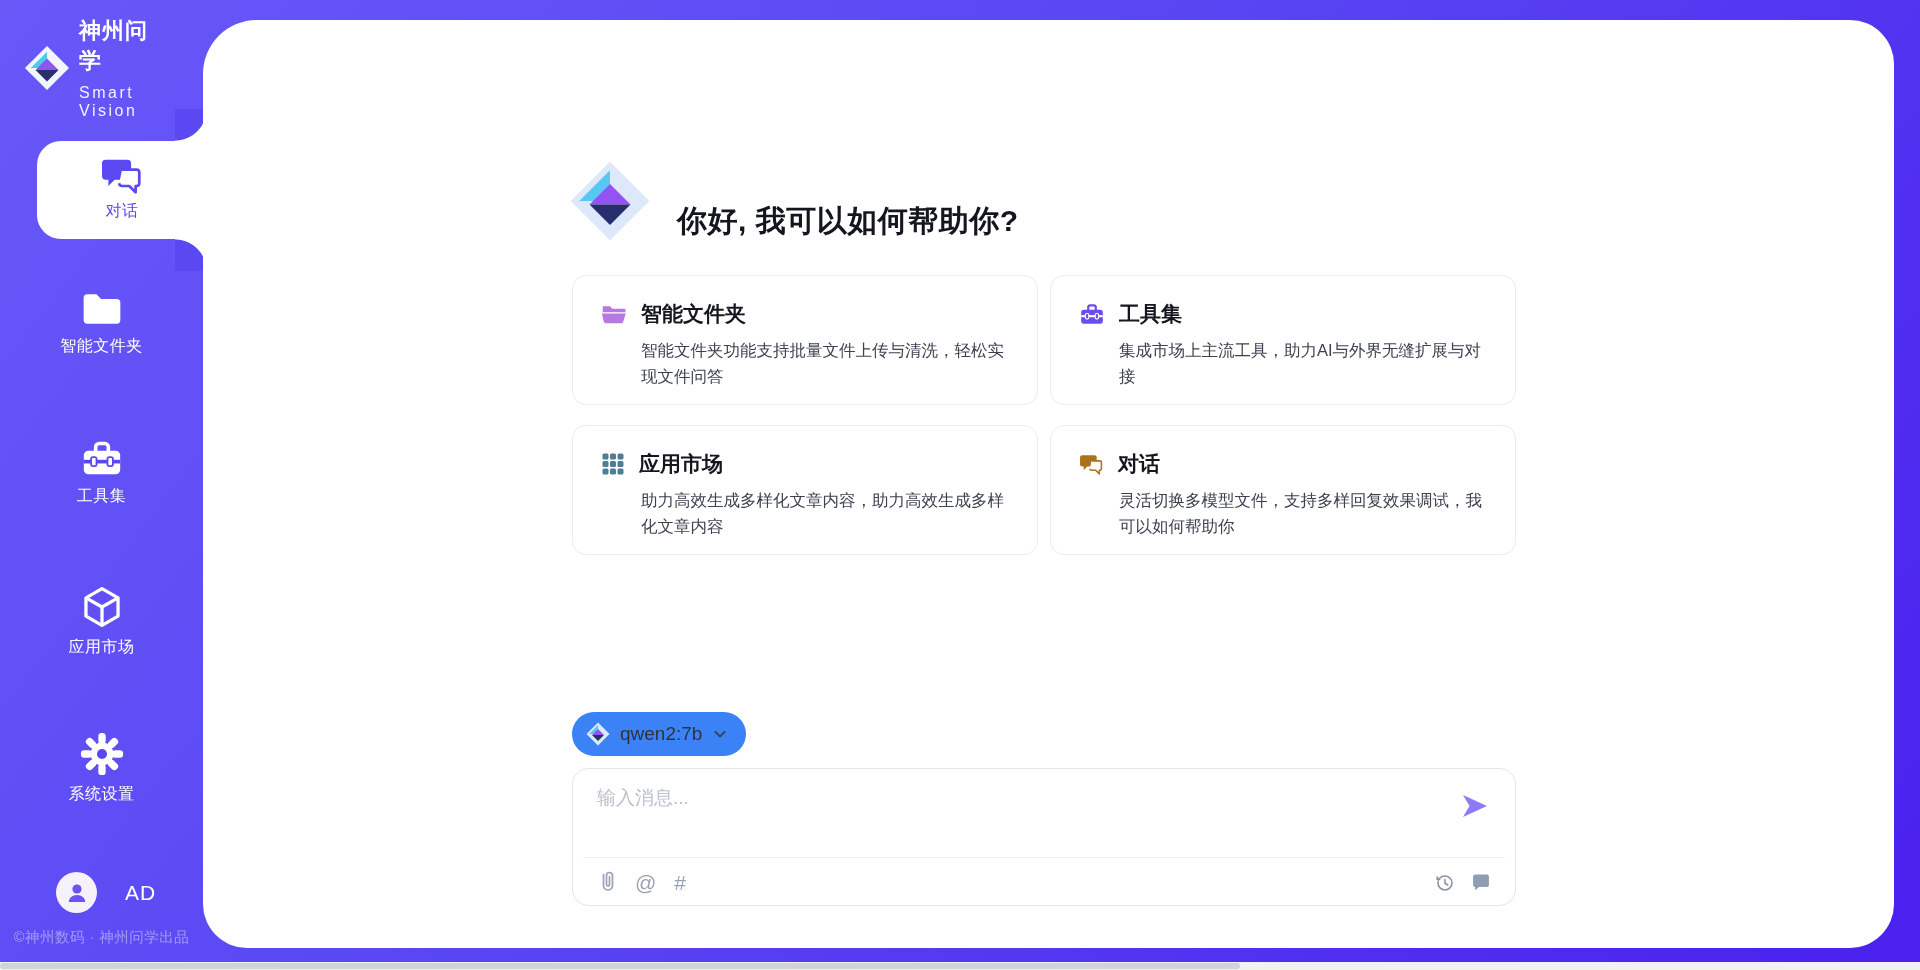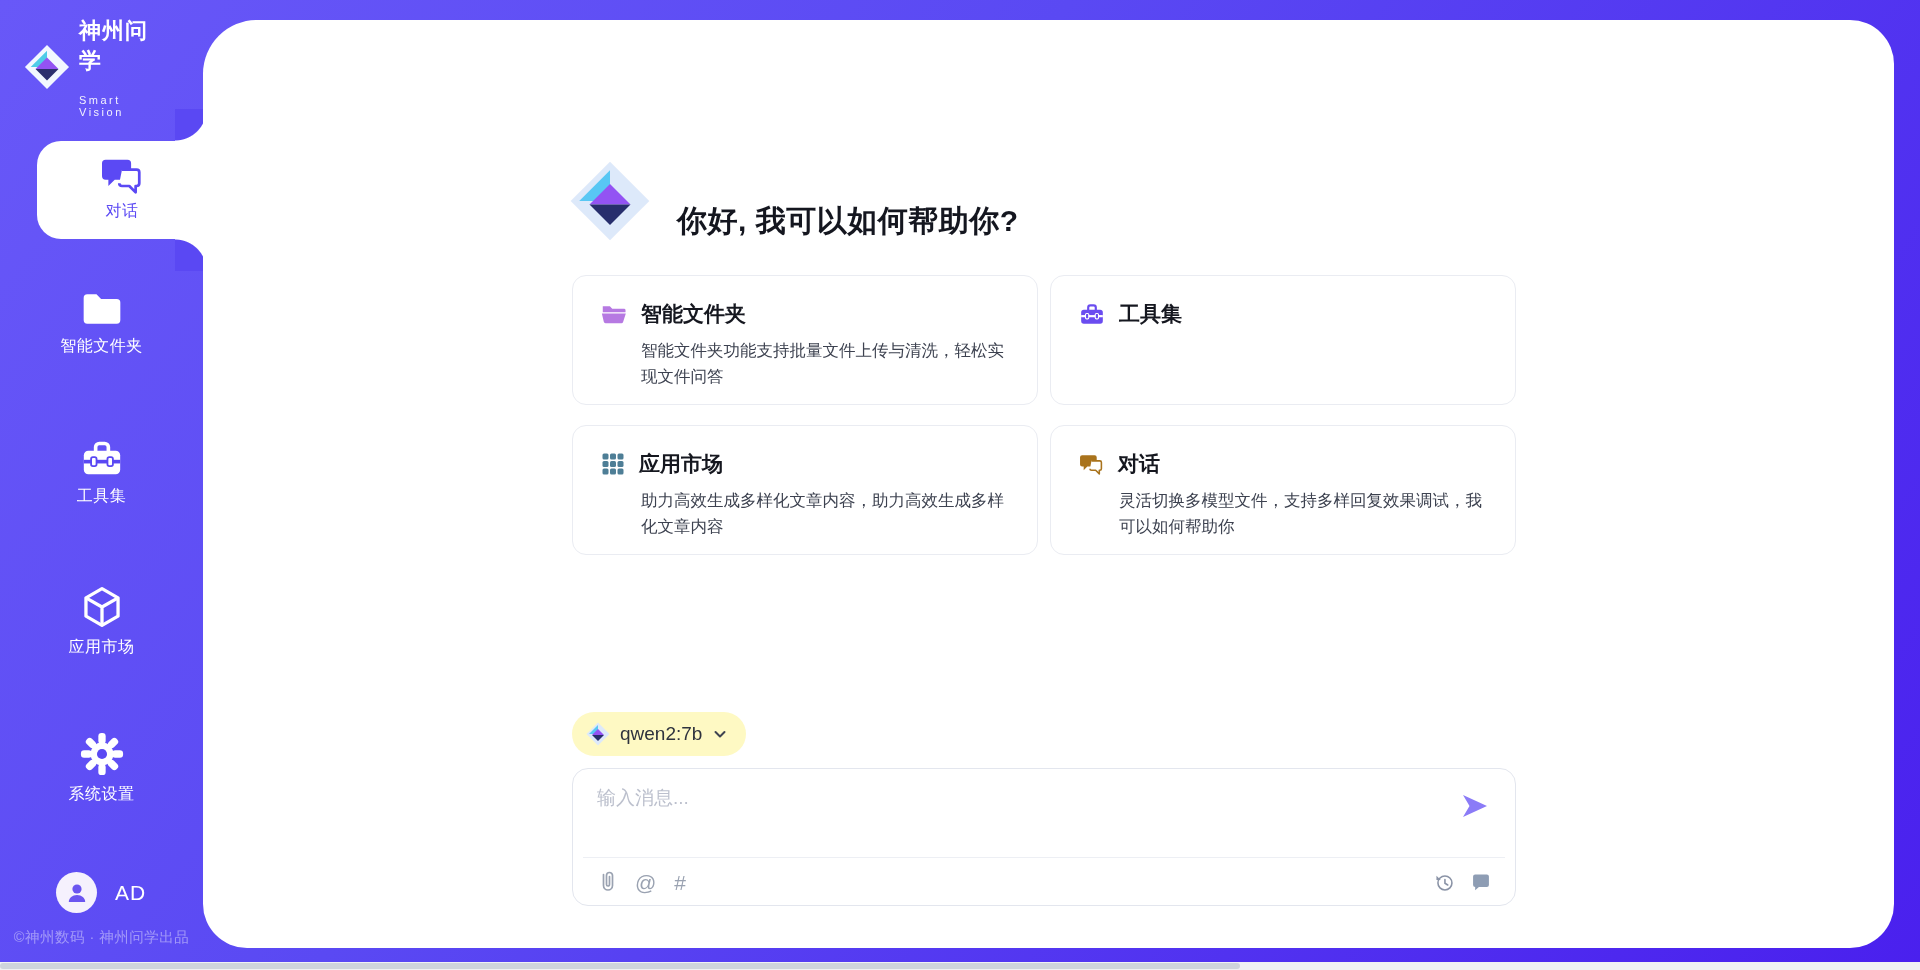--- a/index.html
+++ b/index.html
@@ -4,34 +4,34 @@
 <style>
   *{margin:0;padding:0;box-sizing:border-box}
   body{font-family:"Liberation Sans","DejaVu Sans",sans-serif;background:#3f1ae0}
   #app{position:relative;width:1920px;height:970px;overflow:hidden;
        background:linear-gradient(128deg,#6858f8 0%,#5a49f3 40%,#4a20ee 100%)}
 
   
   .sidebar{position:absolute;left:0;top:0;width:162px;height:970px}
   .brand{position:absolute;left:24px;top:16px;display:flex;align-items:center;gap:9px}
   .brand-text .brand-name{color:#fff;font-size:22px;font-weight:700;letter-spacing:1px}
-  .brand-text .brand-sub{color:rgba(255,255,255,.92);font-size:11px;letter-spacing:2.5px;margin-top:18px}
+  .brand-text .brand-sub{color:rgba(255,255,255,.92);font-size:16px;letter-spacing:2.5px;margin-top:8px}
 
   .nav-item{position:absolute;left:0;width:203px;text-align:center;color:#fff;cursor:pointer}
   .nav-item .nav-icn{display:block;margin:0 auto}
   .nav-label{font-size:16px;margin-top:8px;letter-spacing:.5px}
 
   .nav-item.active{left:37px;width:170px;height:98px;background:#fff;
       border-radius:24px 0 0 24px;color:#5b49f4;padding-top:15px}
   .nav-item.active .nav-label{color:#5b49f4;margin-top:5px}
   .nav-item.active::before,.nav-item.active::after{content:"";position:absolute;right:0;width:32px;height:32px}
   .nav-item.active::before{top:-32px;background:radial-gradient(circle 32px at 0 0,#5a48f3 31px,#fff 32px)}
   .nav-item.active::after{bottom:-32px;background:radial-gradient(circle 32px at 0 100%,#5a48f3 31px,#fff 32px)}
 
-  .user-row{position:absolute;left:56px;top:872px;display:flex;align-items:center;gap:18px}
+  .user-row{position:absolute;left:56px;top:872px;display:flex;align-items:center;gap:28px}
   .avatar{width:41px;height:41px;border-radius:50%;background:#f5f1fd;display:flex;align-items:center;justify-content:center}
   .user-name{color:#fff;font-size:21px;letter-spacing:1px}
   .copyright{position:absolute;left:0;top:928px;width:203px;text-align:center;
       color:rgba(255,255,255,.42);font-size:14.5px;letter-spacing:.5px}
 
   
   .panel{position:absolute;left:203px;top:20px;width:1691px;height:928px;background:#fff;
       border-radius:54px 44px 44px 44px}
 
   .greeting{position:absolute;left:366px;top:140px;display:flex;align-items:flex-end;gap:26px}
@@ -39,21 +39,21 @@
 
   .cards{position:absolute;left:369px;top:255px;width:944px;display:grid;
       grid-template-columns:1fr 1fr;column-gap:12px;row-gap:20px}
   .card{background:#fff;border:1px solid #eaecf2;border-radius:14px;height:130px;
       padding:24px 24px 0 28px;cursor:pointer}
   .card-head{display:flex;align-items:center;gap:14px}
   .card-title{font-size:21px;font-weight:700;color:#15171f}
   .card-desc{margin:10px 0 0 40px;font-size:16.5px;line-height:1.55;color:#3d4250}
 
   .model-pill{position:absolute;left:369px;top:692px;height:44px;display:inline-flex;align-items:center;
-      gap:10px;background:#fef9c3;border-radius:22px;padding:0 18px 0 14px;cursor:pointer}
+      gap:10px;background:#3b82f6;border-radius:22px;padding:0 18px 0 14px;cursor:pointer}
   .model-name{font-size:19px;color:#2f333e}
 
   .composer{position:absolute;left:369px;top:748px;width:944px;height:138px;background:#fff;
       border:1px solid #e3e6ee;border-radius:16px}
   .composer-input{position:absolute;left:24px;top:16px;width:830px;height:62px;border:none;outline:none;
       resize:none;font-family:inherit;font-size:19px;color:#2f333e;background:transparent}
   .composer-input::placeholder{color:#bcc0cd}
   .send-btn{position:absolute;right:26px;top:24px;cursor:pointer;line-height:0}
   .composer-divider{position:absolute;left:10px;right:10px;top:88px;height:1px;background:#edeff4}
   .composer-toolbar{position:absolute;left:0;right:0;top:89px;height:48px;display:flex;align-items:center;
@@ -197,20 +197,21 @@
             <svg width="26" height="24" viewBox="0 0 48 44">
               <path d="M17 16v-6a4 4 0 0 1 4-4h6a4 4 0 0 1 4 4v6" fill="none" stroke="#6a4cf0" stroke-width="4"></path>
               <rect x="4" y="14" width="40" height="26" rx="5" fill="#6a4cf0"></rect>
               <rect x="4" y="24" width="40" height="4" fill="#fff"></rect>
               <rect x="12" y="21" width="6" height="10" rx="2" fill="#6a4cf0" stroke="#fff" stroke-width="2"></rect>
               <rect x="30" y="21" width="6" height="10" rx="2" fill="#6a4cf0" stroke="#fff" stroke-width="2"></rect>
             </svg>
           </span>
           <span class="card-title">工具集</span>
         </div>
+        <p class="card-desc">集成市场上主流工具，助力AI与外界无缝扩展与对接</p>
       </div>
 
       <div class="card">
         <div class="card-head">
           <span style="line-height:0">
             <svg width="24" height="24" viewBox="0 0 48 48">
               <g fill="#4e7e96">
                 <rect x="3" y="3" width="12" height="12" rx="3"></rect>
                 <rect x="18" y="3" width="12" height="12" rx="3"></rect>
                 <rect x="33" y="3" width="12" height="12" rx="3"></rect>

